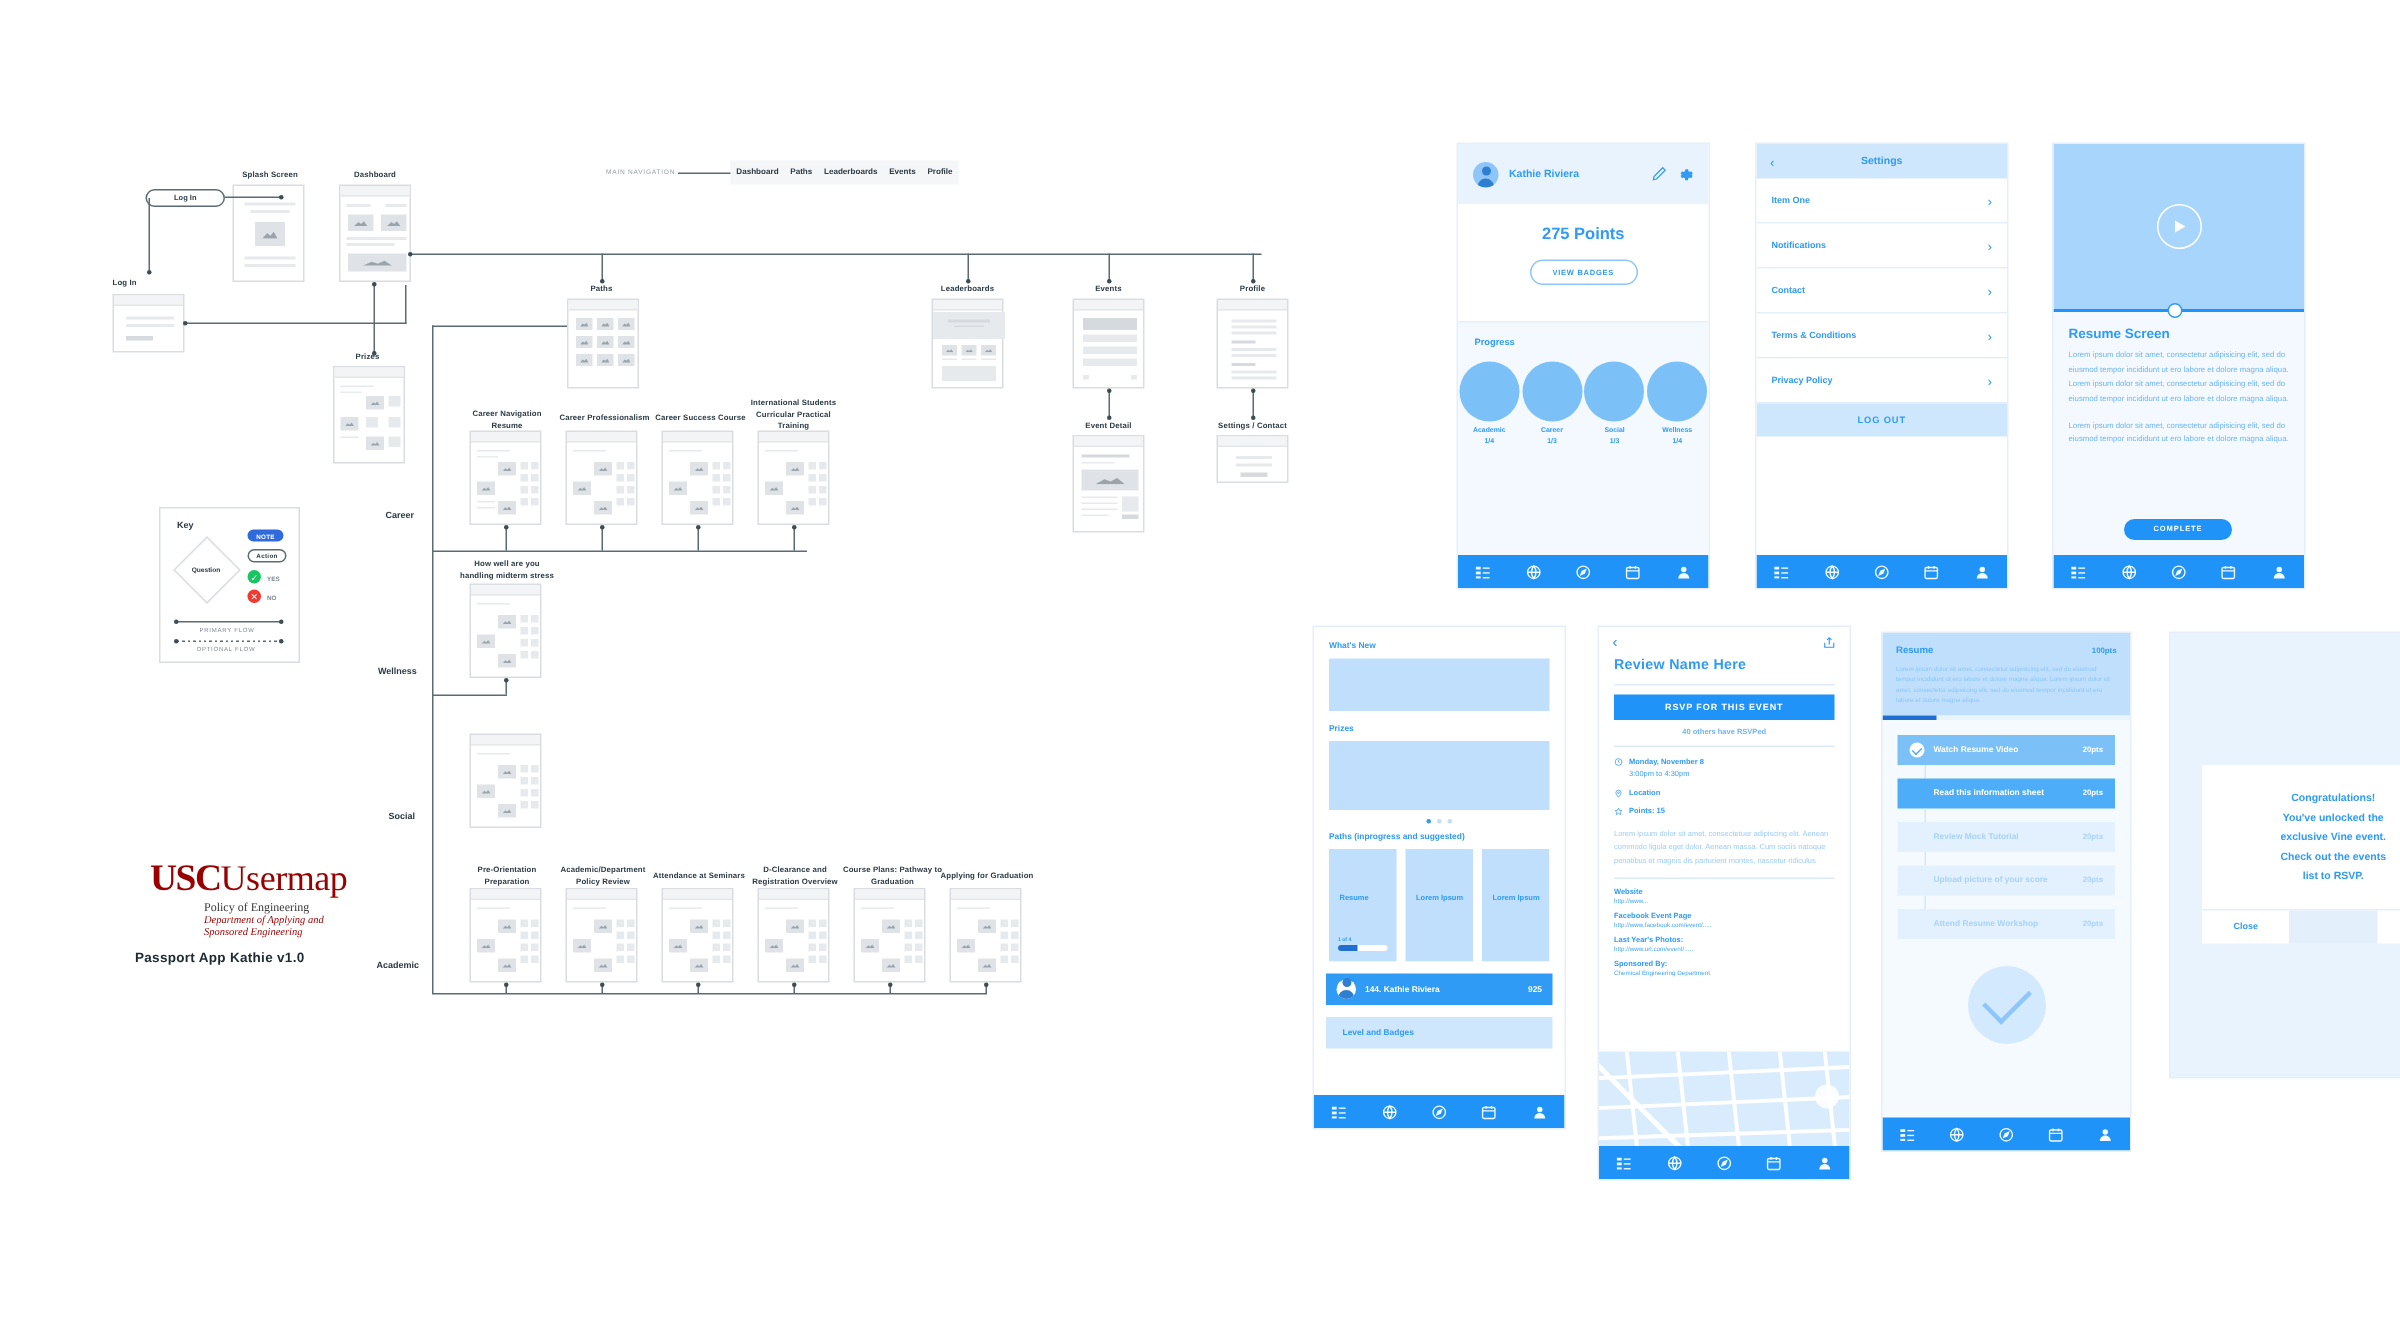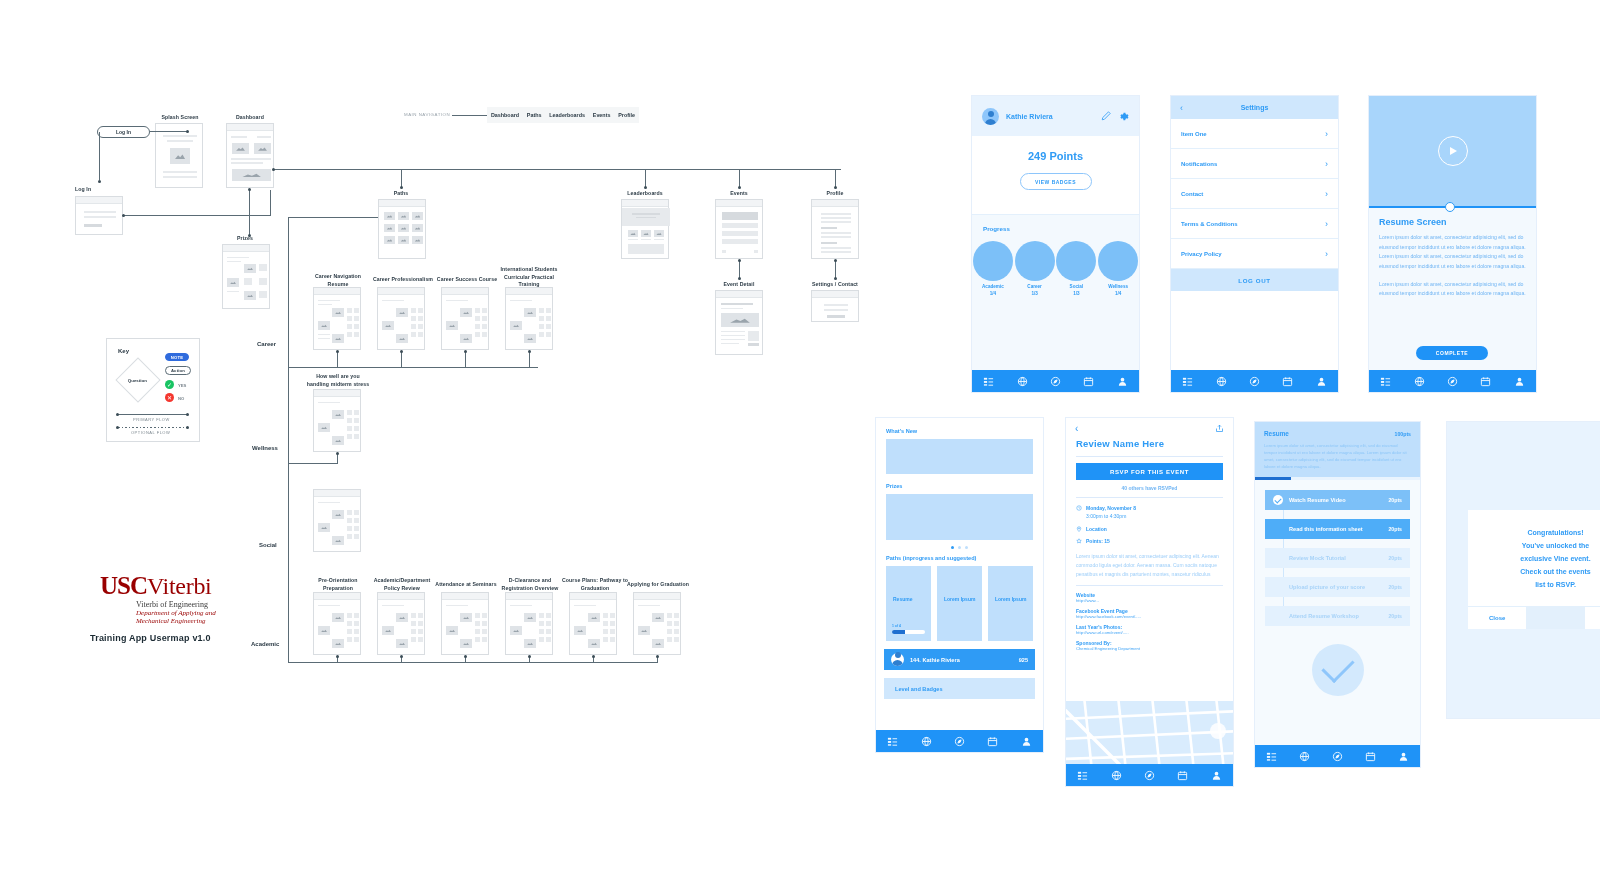--- a/index.html
+++ b/index.html
@@ -627,41 +627,41 @@
     <div class="kflow" style="left:133px;top:417px;">PRIMARY FLOW</div>
     <div style="position:absolute;left:118px;top:427px;width:70px;height:1px;
                 background:repeating-linear-gradient(90deg,#5a6b75 0 1.6px,transparent 1.6px 3.6px);"></div>
     <div class="dot" style="left:116px;top:426px;"></div>
     <div class="dot" style="left:186px;top:426px;"></div>
     <div class="kflow" style="left:131px;top:430px;">OPTIONAL FLOW</div>
 
     <div class="usc" style="left:100px;top:572px;">
       <div style="display:flex;align-items:baseline;">
         <span class="usc-1">USC</span>
-        <span class="usc-2">Viterbi</span>
-      </div>
-      <div class="usc-3" style="margin-left:36px;">Viterbi of Engineering</div>
+        <span class="usc-2">Usermap</span>
+      </div>
+      <div class="usc-3" style="margin-left:36px;">Policy of Engineering</div>
       <div class="usc-4" style="margin-left:36px;">Department of Applying and</div>
-      <div class="usc-4" style="margin-left:36px;">Mechanical Engineering</div>
-    </div>
-    <div class="doctitle" style="left:90px;top:633px;">Training App Usermap v1.0</div>
+      <div class="usc-4" style="margin-left:36px;">Sponsored Engineering</div>
+    </div>
+    <div class="doctitle" style="left:90px;top:633px;">Passport App Kathie v1.0</div>
   </div>
 
   <div class="ph" style="left:972px;top:96px;width:167px;height:296px;">
     <div class="p-head">
       <div class="avatar"></div>
       <div class="p-name">Kathie Riviera</div>
       <svg width="10" height="10" viewBox="0 0 24 24" fill="none" stroke="#2f9bf5" stroke-width="2">
           <path d="M18 2l4 4L8 20l-5 1 1-5z"></path>
         </svg>
       <svg width="11" height="11" viewBox="0 0 24 24" fill="#2f9bf5">
         <path d="M12 8a4 4 0 104 4 4 4 0 00-4-4zm9 4l2-1.6-2-3.4-2.4 1a7.6 7.6 0 00-2-1.2L16.2 4h-4L11.6 6.8a7.6 7.6 0 00-2 1.2L7.2 7l-2 3.4L7.2 12 5.2 13.6l2 3.4 2.4-1a7.6 7.6 0 002 1.2L11.8 20h4l.6-2.8a7.6 7.6 0 002-1.2l2.4 1 2-3.4z"></path>
         </svg>
     </div>
-    <div class="p-points" style="margin-top:14px;">249 Points</div>
+    <div class="p-points" style="margin-top:14px;">275 Points</div>
     <div class="btn-outline" style="margin:11px auto 0;width:72px;height:17px;">
       <span>VIEW BADGES</span>
     </div>
     <div style="position:absolute;left:0;right:0;top:118px;bottom:22px;background:#f3f9fe;
                 border-top:1px solid #e3f0fc;">
       <div class="sec-t" style="margin:10px 0 0 11px;">Progress</div>
       <div style="display:flex;flex-wrap:wrap;justify-content:space-around;margin-top:9px;row-gap:8px;">
         <div style="text-align:center;">
           <div class="pcircle"></div>
           <div class="pc-lbl" style="margin-top:3px;">

